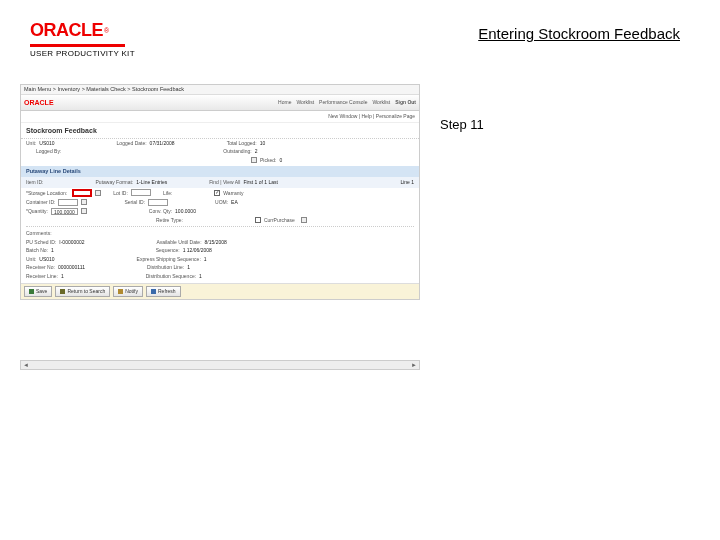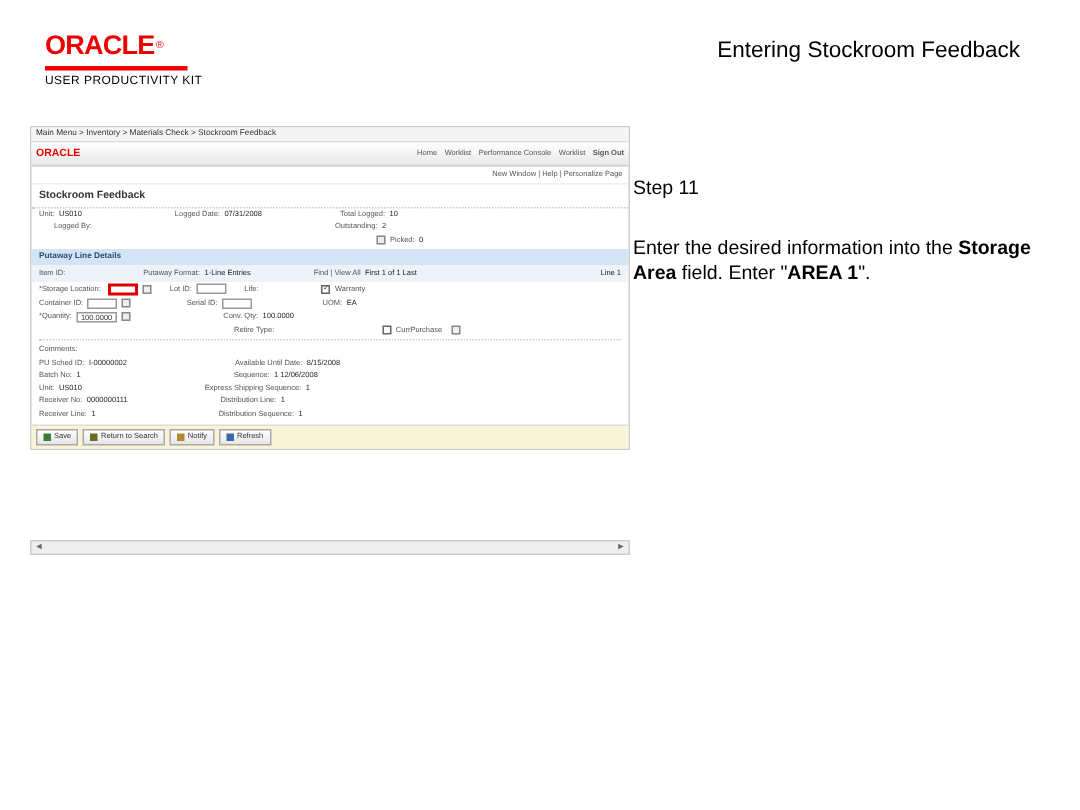--- a/index.html
+++ b/index.html
@@ -50,25 +50,26 @@
     font-size: 8px;
     font-weight: normal;
     letter-spacing: 0.3px;
     color: #000;
   }
   .title {
     font-size: 15px;
     color: #000;
     padding-top: 5px;
     padding-right: 10px;
+    text-decoration: underline;
   }
   .main {
     display: flex;
     padding: 20px 20px 0 20px;
-    gap: 2px;
+    gap: 20px;
   }
   .screenshot-col {
     width: 400px;
     flex: 0 0 400px;
   }
   .instructions {
     flex: 1;
     font-size: 13px;
     line-height: 1.35;
   }
@@ -447,17 +448,14 @@
     </div>
 
     <div class="scroll-track">
       <span class="scroll-arrow">◄</span>
       <span class="scroll-arrow">►</span>
     </div>
   </div>
 
   <div class="instructions">
     <div class="step-label">Step 11</div>
-    <div class="instruction-text">
-      <span>Enter the desired information into the </span><span class="bold">Storage Area</span><span> field. Enter "</span><span class="bold">AREA 1</span><span>".</span>
-    </div>
   </div>
 </div>
 
 </body></html>

